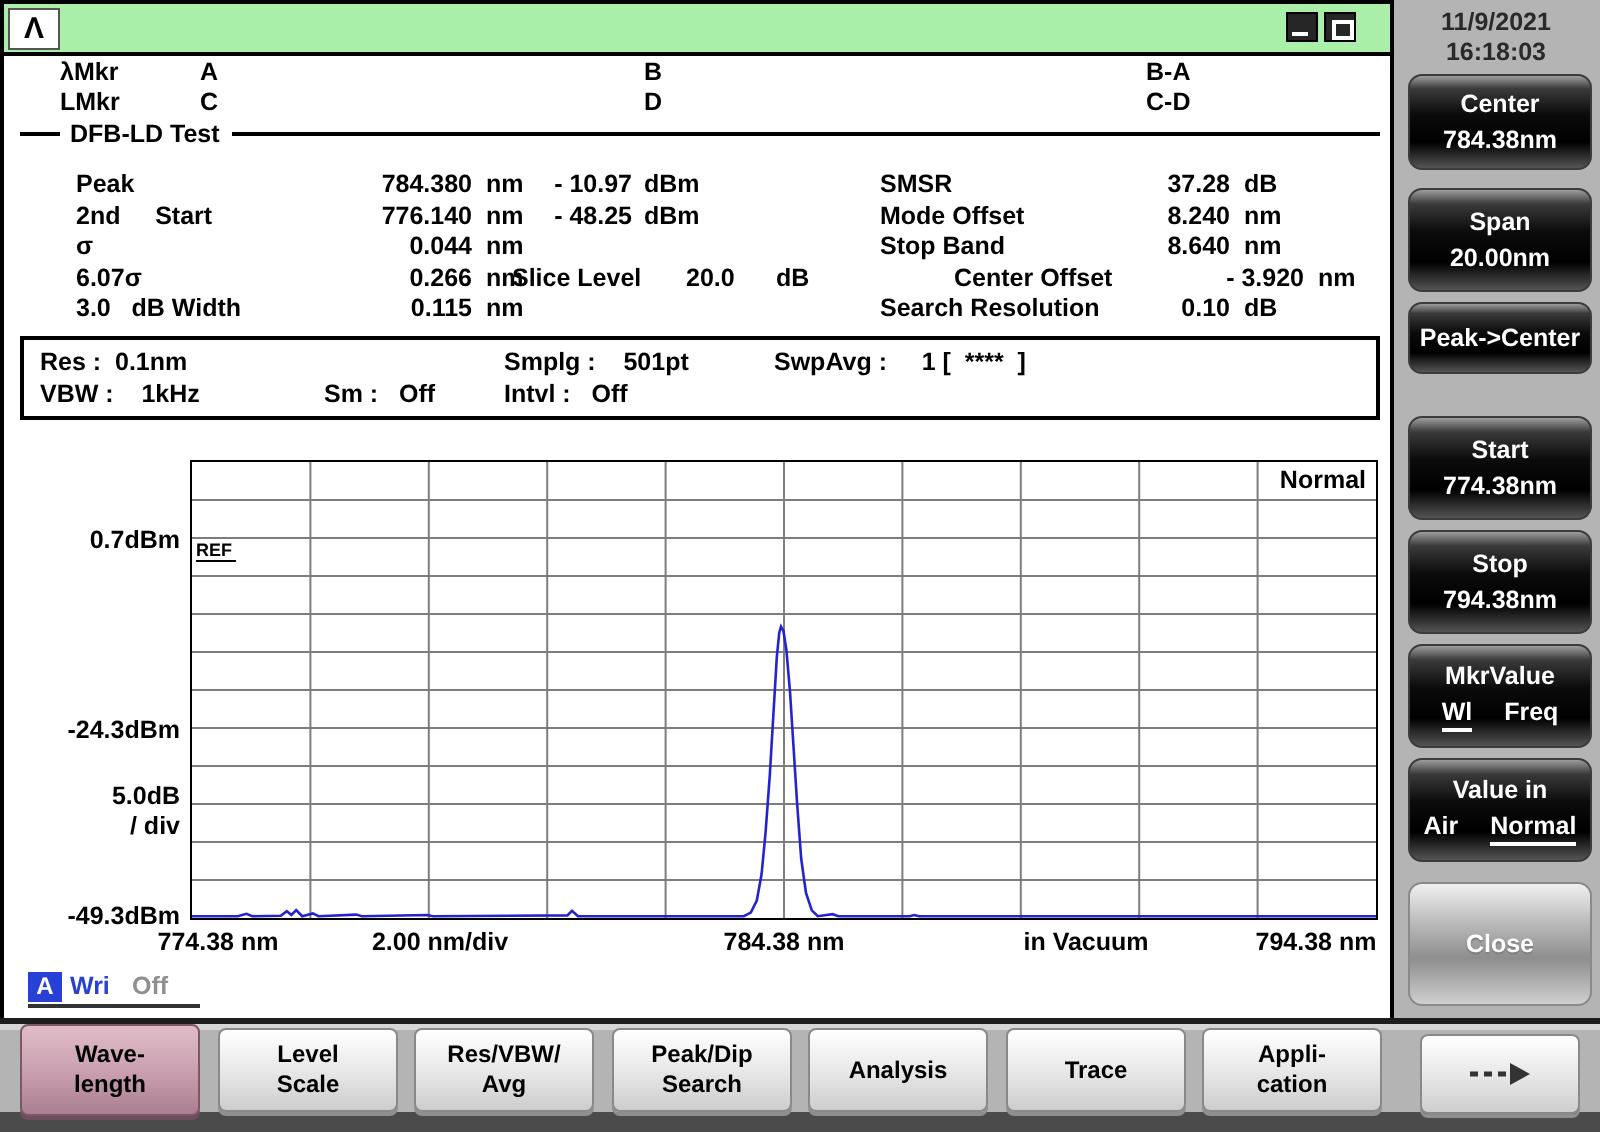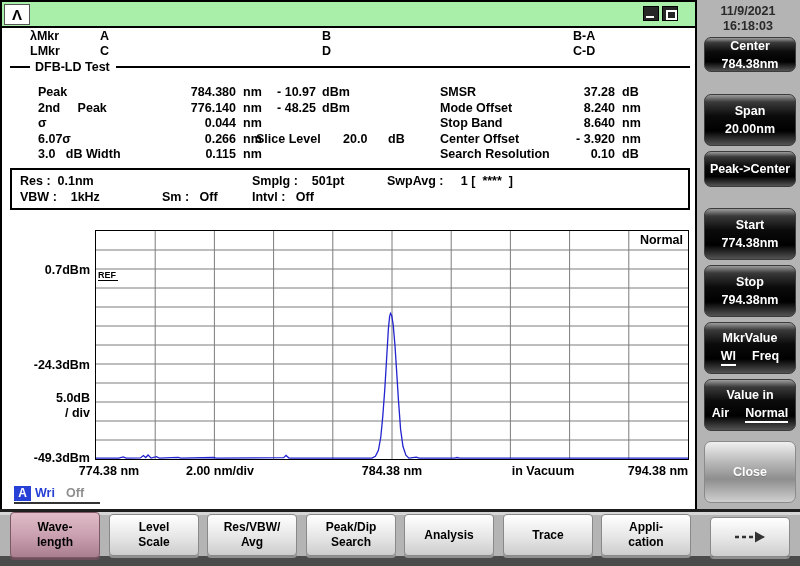--- a/index.html
+++ b/index.html
@@ -132,21 +132,21 @@
     </div>
 
     <div class="mrow" style="top:83px;">
       <span class="txt pre ml-label">Peak</span>
       <span class="txt ml-value">784.380</span>
       <span class="txt ml-unit">nm</span>
       <span class="txt ml-level">- 10.97</span>
       <span class="txt ml-lunit">dBm</span>
     </div>
     <div class="mrow" style="top:99px;">
-      <span class="txt pre ml-label">2nd     Peak</span>
+      <span class="txt pre ml-label">2nd     Start</span>
       <span class="txt ml-value">776.140</span>
       <span class="txt ml-unit">nm</span>
       <span class="txt ml-level">- 48.25</span>
       <span class="txt ml-lunit">dBm</span>
     </div>
     <div class="mrow" style="top:114px;">
       <span class="txt pre ml-label">σ</span>
       <span class="txt ml-value">0.044</span>
       <span class="txt ml-unit">nm</span>
     </div>
@@ -172,21 +172,21 @@
     <div class="mrow" style="top:99px;">
       <span class="txt mr-label">Mode Offset</span>
       <span class="txt mr-value">8.240</span>
       <span class="txt mr-unit">nm</span>
     </div>
     <div class="mrow" style="top:114px;">
       <span class="txt mr-label">Stop Band</span>
       <span class="txt mr-value">8.640</span>
       <span class="txt mr-unit">nm</span>
     </div>
-    <div class="mrow" style="top:130px;">
+    <div class="mrow" style="top:130px;margin-left:37px;">
       <span class="txt mr-label">Center Offset</span>
       <span class="txt mr-value">- 3.920</span>
       <span class="txt mr-unit">nm</span>
     </div>
     <div class="mrow" style="top:145px;">
       <span class="txt mr-label">Search Resolution</span>
       <span class="txt mr-value">0.10</span>
       <span class="txt mr-unit">dB</span>
     </div>
 
@@ -249,21 +249,21 @@
 
   <div id="hline"></div>
   <div id="keytop"></div>
   <div id="bottomstrip"></div>
 
   <div id="clock">
     <div>11/9/2021</div>
     <div>16:18:03</div>
   </div>
 
-  <div class="skey" style="top:37px;height:35px;">
+  <div class="skey" style="top:37px;height:48px;">
     <div>Center</div>
     <div>784.38nm</div>
   </div>
   <div class="skey" style="top:94px;height:52px;">
     <div>Span</div>
     <div>20.00nm</div>
   </div>
   <div class="skey" style="top:151px;height:36px;">
     <div>Peak-&gt;Center</div>
   </div>

